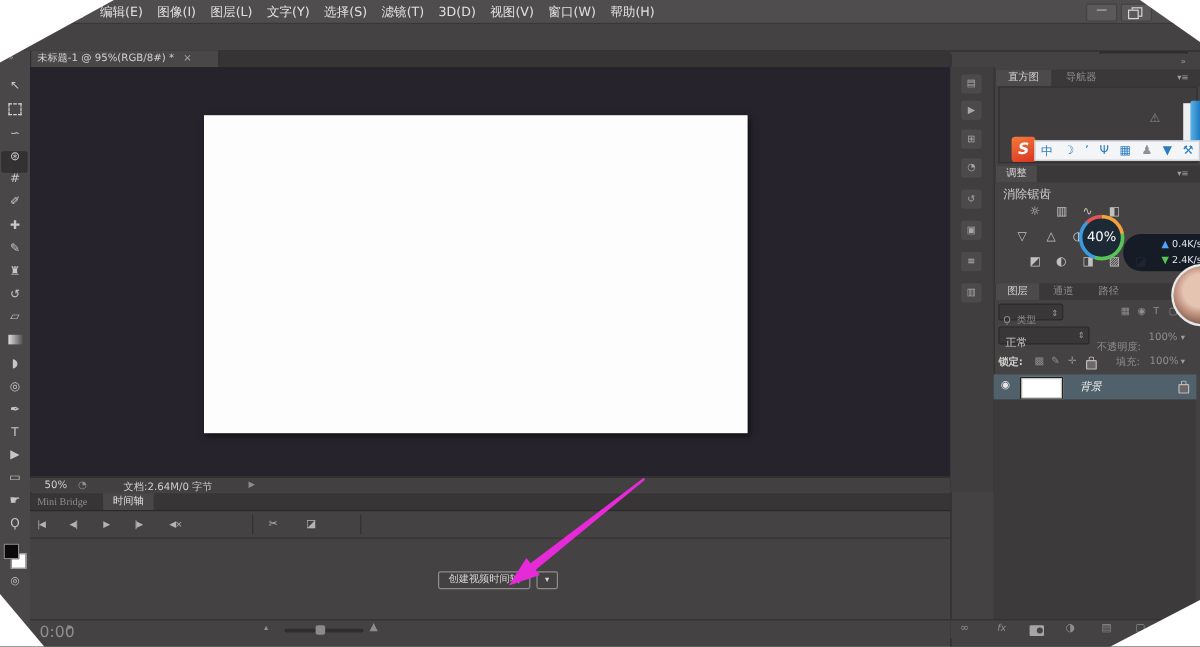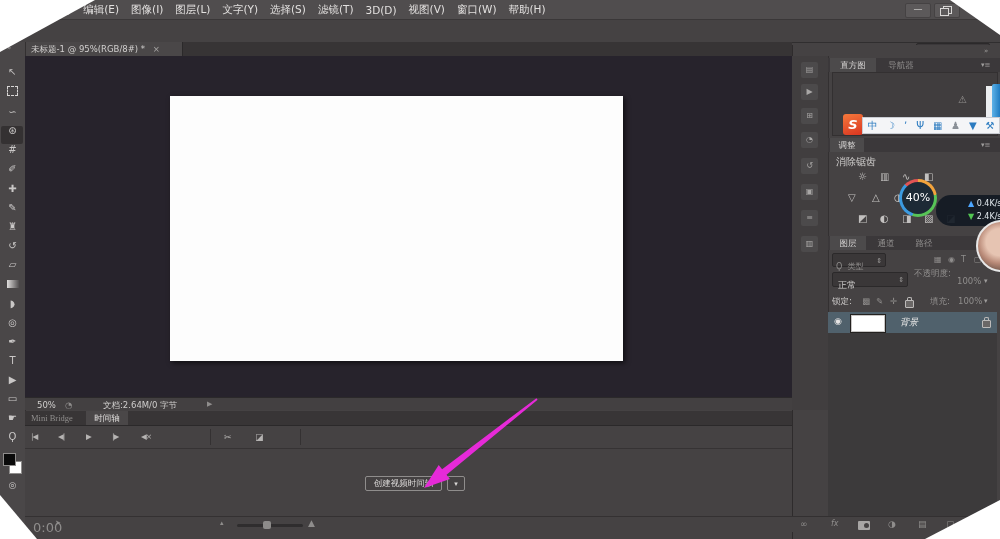--- a/index.html
+++ b/index.html
@@ -249,24 +249,24 @@
   </div>
   <span class="abs dim" style="left:934px;top:255px;font-size:8px;">▦</span>
   <span class="abs dim" style="left:948px;top:255px;font-size:8px;">◉</span>
   <span class="abs dim" style="left:961px;top:255px;font-size:8px;">T</span>
   <span class="abs dim" style="left:974px;top:255px;font-size:8px;">▢</span>
   <span class="abs dim" style="left:987px;top:255px;font-size:8px;">◪</span>
   <div class="abs combo" style="left:832px;top:272px;width:76px;">
     <span class="txt" style="font-size:9px;line-height:13px;padding-left:5px;display:inline-block;">正常</span>
     <span class="abs stp" style="right:3px;top:3px;">⇕</span>
   </div>
-  <span class="abs dim" style="left:914px;top:268px;font-size:8.5px;">不透明度:</span>
+  <span class="abs dim" style="left:914px;top:284px;font-size:8.5px;">不透明度:</span>
   <span class="abs dim" style="left:957px;top:276px;font-size:8.5px;">100%</span>
   <span class="abs stp" style="left:984px;top:277px;">▾</span>
-  <span class="abs txt" style="left:832px;top:296px;font-size:8.5px;">锁定:</span>
+  <span class="abs txt" style="left:832px;top:296px;font-size:8.5px;font-weight:bold;">锁定:</span>
   <span class="abs dim" style="left:862px;top:296px;font-size:8.5px;">▩</span>
   <span class="abs dim" style="left:876px;top:296px;font-size:8.5px;">✎</span>
   <span class="abs dim" style="left:890px;top:296px;font-size:8.5px;">✛</span>
   <span class="lk" style="left:905px;top:300px;"></span>
   <span class="abs dim" style="left:930px;top:296px;font-size:8.5px;">填充:</span>
   <span class="abs dim" style="left:958px;top:296px;font-size:8.5px;">100%</span>
   <span class="abs stp" style="left:984px;top:297px;">▾</span>
   <div class="abs" style="left:828px;top:312px;width:169px;height:21px;background:#50616c;">
     <span class="abs" style="left:6px;top:4px;font-size:9px;color:#e6e4e3;">◉</span>
     <span class="abs" style="left:22px;top:2px;width:34px;height:17px;background:#fff;border:1px solid #23211f;box-shadow:0 0 0 1px #c8c6c5 inset;"></span>

